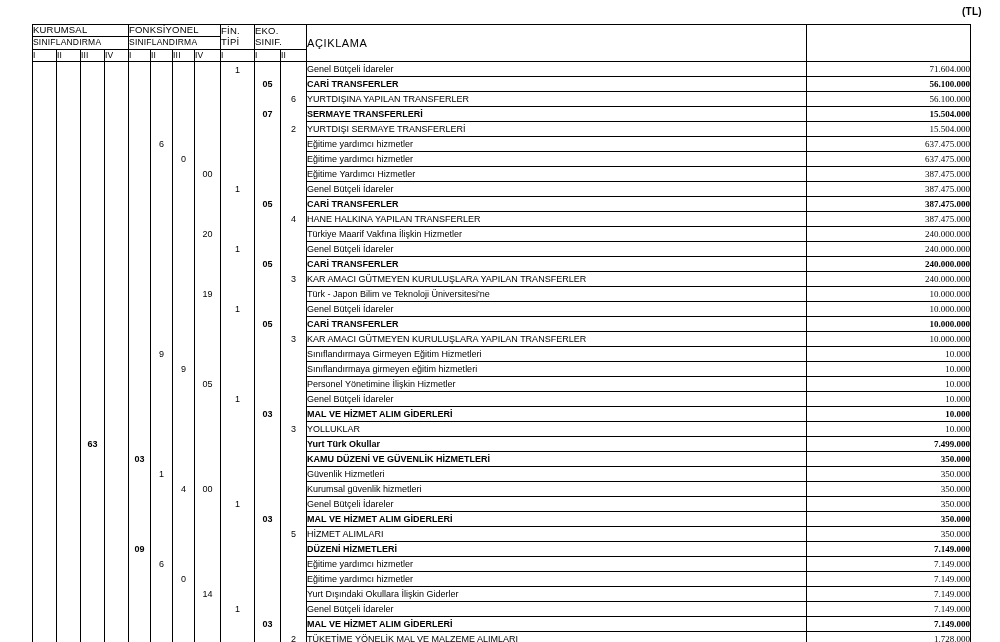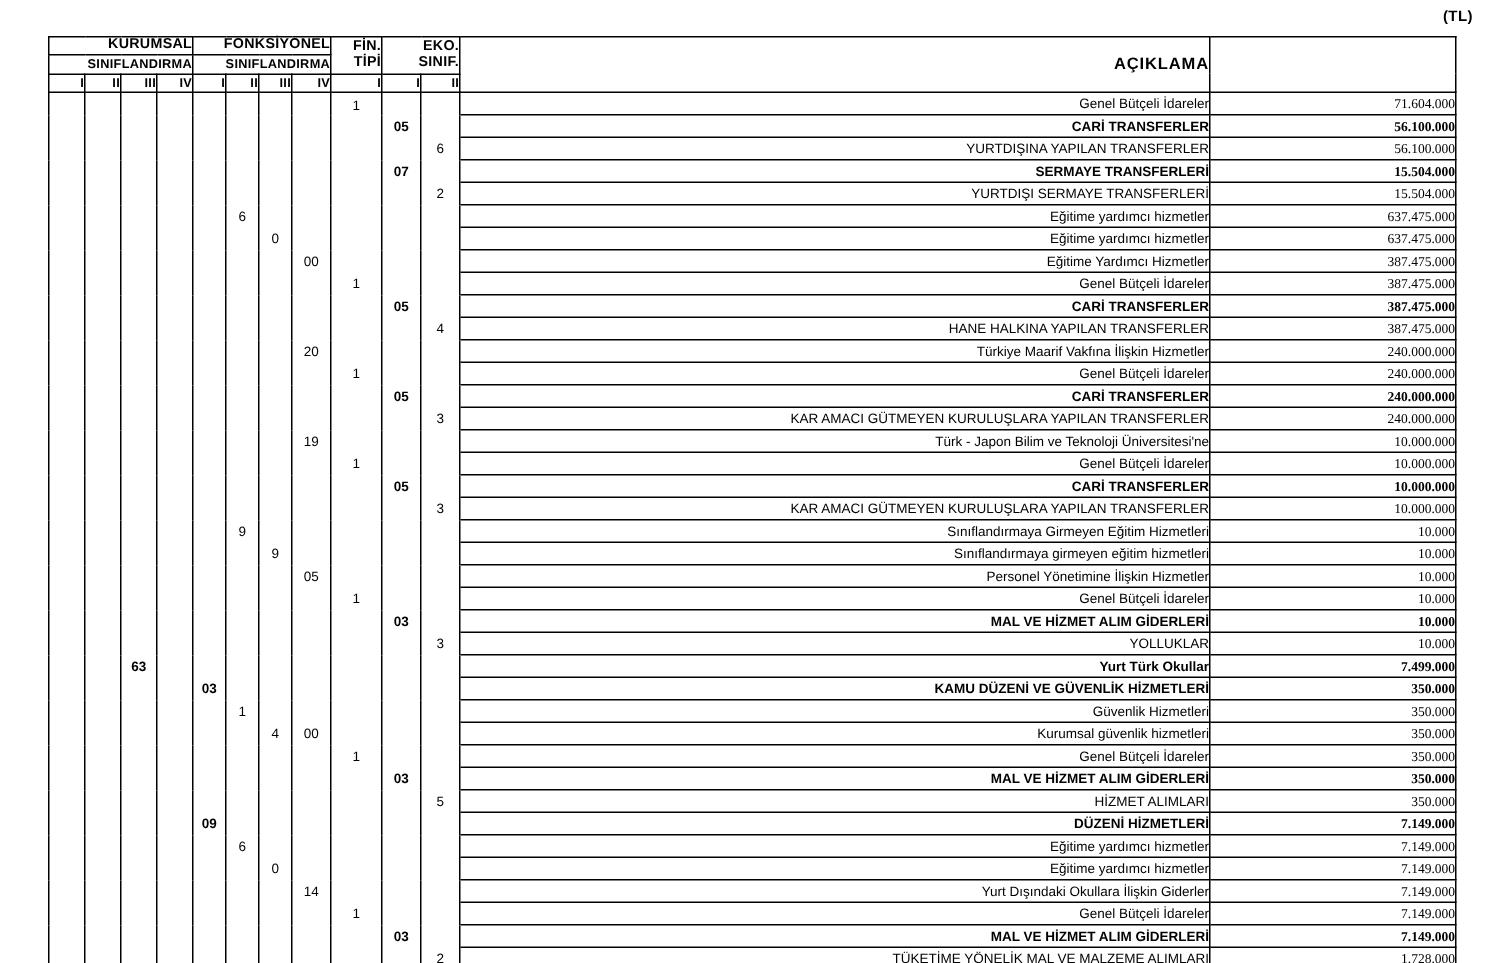--- a/index.html
+++ b/index.html
@@ -40,22 +40,22 @@
     font-size: 9px;
   }
   table.budget td, table.budget th {
     border: 1px solid #000;
     padding: 0;
     vertical-align: middle;
     line-height: 1.15;
   }
   
   thead th {
-    font-weight: bold;
-    text-align: right;
+    font-weight: normal;
+    text-align: left;
     font-size: 9.5px;
     letter-spacing: .2px;
     padding: 2px 1px;
   }
   thead th.sub {
     font-size: 8.5px;
     padding: 1px 0;
   }
   thead th.aciklama {
     font-size: 11px;
@@ -67,21 +67,21 @@
     font-size: 9px;
   }
   td.code {
     text-align: center;
     font-size: 9px;
   }
   td.code.b {
     font-weight: bold;
   }
   td.desc {
-    text-align: right;
+    text-align: left;
     padding-left: 4px;
     padding-right: 2px;
     white-space: nowrap;
     overflow: hidden;
   }
   td.desc.b {
     font-weight: bold;
   }
   td.amount {
     text-align: right;

